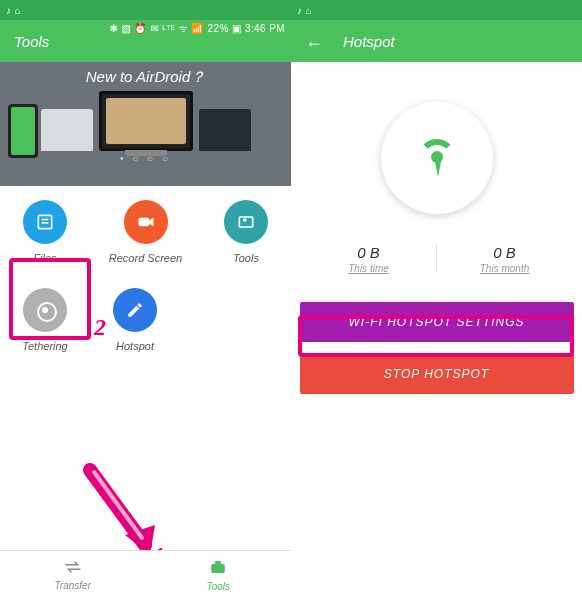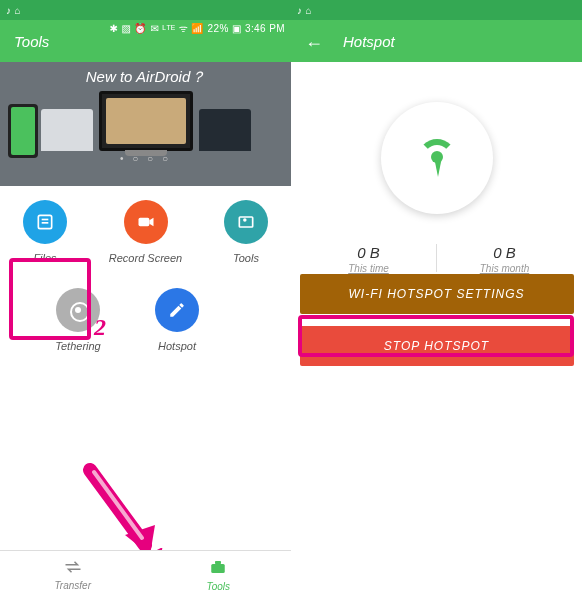--- a/index.html
+++ b/index.html
@@ -50,28 +50,28 @@
   .nav-item.active { color:#4bc15d; }
   .nav-icon { font-size:16px; font-style:normal;}
 
   .hotspot-body { display:flex; flex-direction:column; align-items:center; padding:40px 10px 0; }
   .hotspot-circle { width:112px; height:112px; border-radius:50%; background:#fff; box-shadow:0 2px 8px rgba(0,0,0,0.18); display:flex; align-items:center; justify-content:center; margin-bottom:30px;}
   .hotspot-icon-outer{width:38px;height:38px;position:relative;}
   .hotspot-icon-arc{position:absolute;top:0;left:0;width:38px;height:38px;border:6px solid #4bc15d;border-radius:50%;border-bottom-color:transparent;border-left-color:transparent;border-right-color:transparent; transform:rotate(0deg);}
   .hotspot-icon-stem{position:absolute;top:18px;left:16px;width:0;height:0;border-left:4px solid transparent;border-right:4px solid transparent;border-top:20px solid #4bc15d;}
   .hotspot-icon-dot{position:absolute;top:12px;left:13px;width:12px;height:12px;background:#4bc15d;border-radius:50%;}
 
-  .stats-row { display:flex; width:100%; }
+  .stats-row { display:flex; width:100%; margin-bottom:28px; }
   .stat { flex:1; text-align:center; }
   .stat-val { font-size:15px; color:#333; font-style:italic; font-weight:500;}
   .stat-lbl { font-size:10px; color:#999; margin-top:2px; font-style:italic;text-decoration:underline;}
   .stat-divider { width:1px; background:#ddd; height:28px; }
 
   .btn { width:274px; height:40px; display:flex; align-items:center; justify-content:center; color:#fff; font-size:12px; letter-spacing:1px; font-style:italic; border-radius:2px; margin-bottom:12px; font-weight:500;}
-  .btn-green { background:#a16207; }
+  .btn-green { background:#a21caf; }
   .btn-red { background:#e94b3c; }
 
   .arrow-svg { position:absolute; top:460px; left:70px; width:110px; height:110px; pointer-events:none;}
 
   .teth-icon{position:relative;width:22px;height:22px;}
   .teth-icon::before{content:"";position:absolute;top:3px;left:3px;width:16px;height:16px;border:2px solid #fff;border-radius:50%;}
   .teth-icon::after{content:"";position:absolute;top:8px;left:8px;width:6px;height:6px;background:#fff;border-radius:50%;}
 </style>
 </head>
 <body>
@@ -121,21 +121,21 @@
         <div class="tool">
           <div class="circ c-teal">
             <svg width="20" height="20" viewBox="0 0 24 24" fill="none" stroke="#fff" stroke-width="2">
                 <rect x="4" y="6" width="16" height="12" rx="1"></rect>
                 <path d="M15 18 a3 3 0 1 0 6 0 a3 3 0 1 0 -6 0" fill="#fff" stroke="none" transform="translate(-2,-3) scale(0.7)"></path>
               </svg>
           </div>
           <span class="tool-label">Tools</span>
         </div>
       </div>
-      <div class="tool-row" style="justify-content:flex-start; gap:9px;margin-left:33px;">
+      <div class="tool-row" style="justify-content:flex-start; gap:0;">
         <div class="tool">
           <div class="circ c-gray">
             <div class="teth-icon"></div>
           </div>
           <span class="tool-label">Tethering</span>
         </div>
         <div class="tool">
           <div class="circ c-blue2">
             <svg width="18" height="18" viewBox="0 0 24 24" fill="#fff">
                 <path d="M3 17.25V21h3.75l11-11-3.75-3.75-11 11zM20.7 7.04a1 1 0 0 0 0-1.41l-2.34-2.34a1 1 0 0 0-1.41 0L15 5.25 18.75 9l1.95-1.96z"></path>

